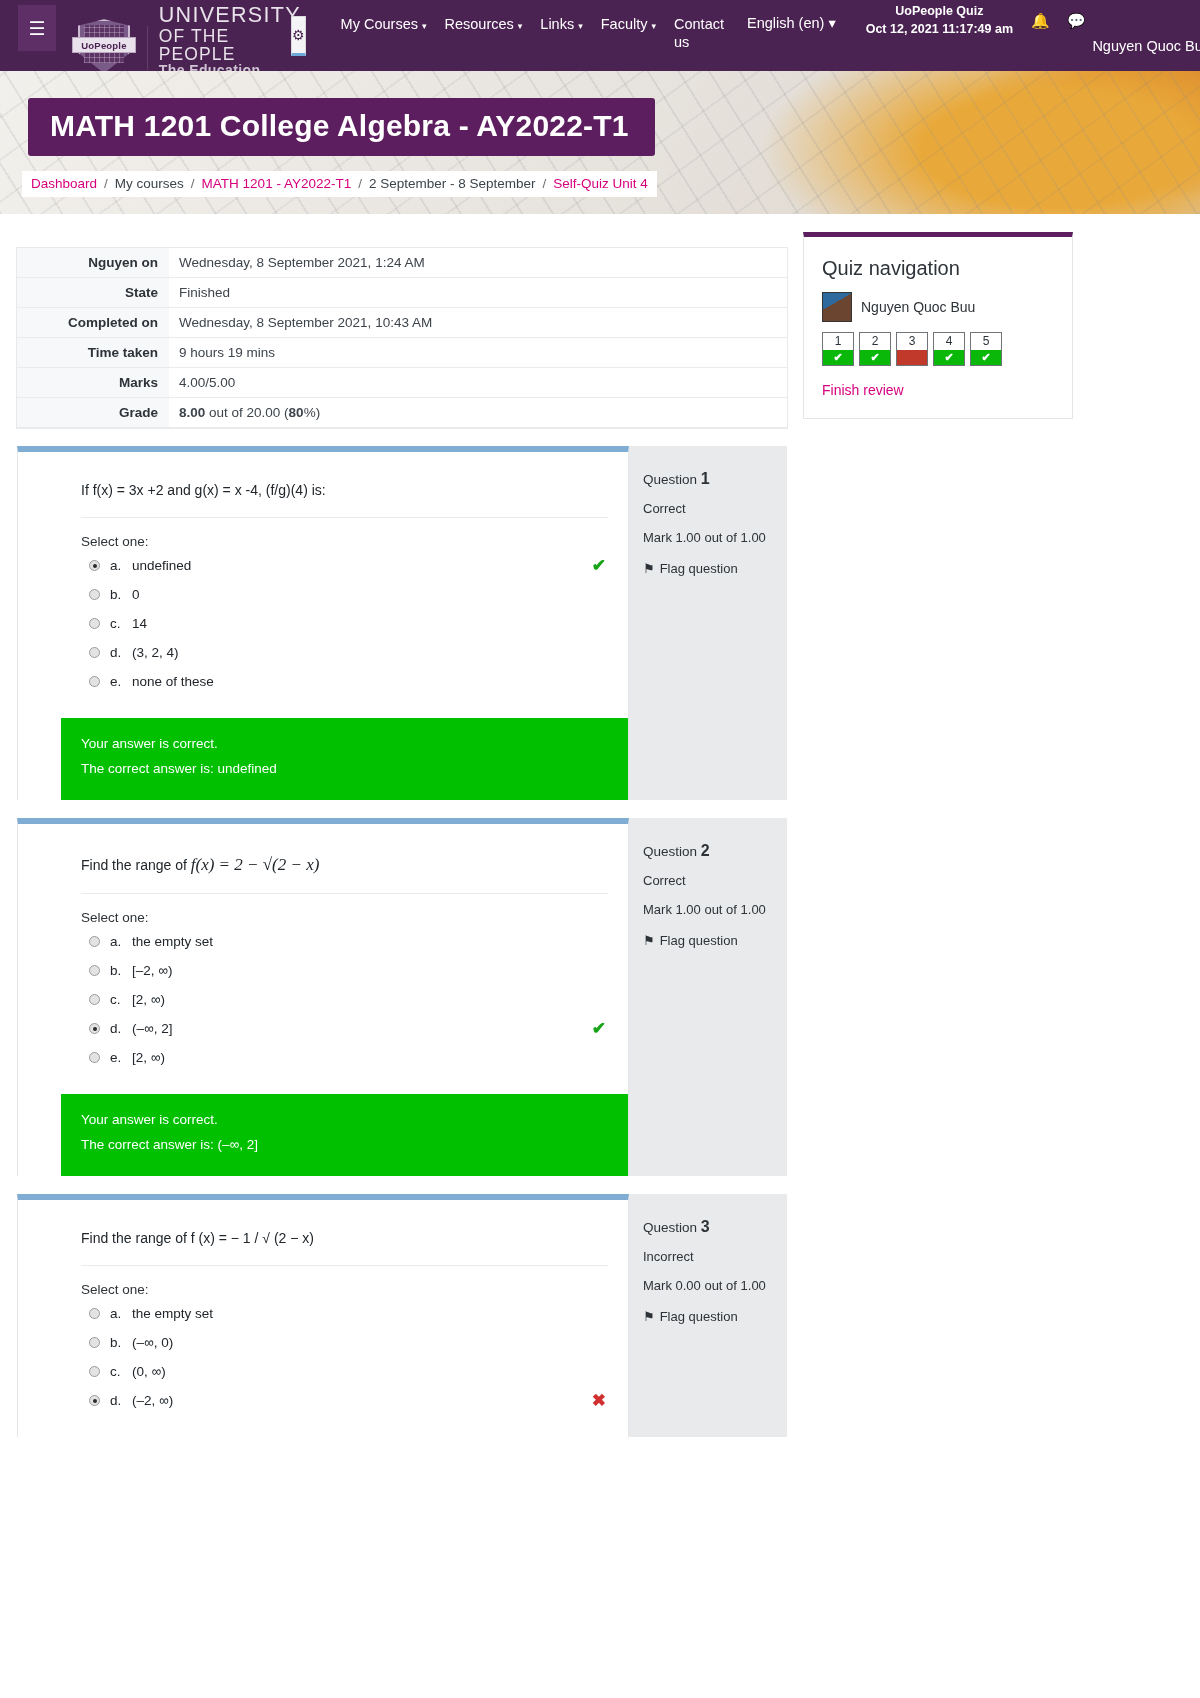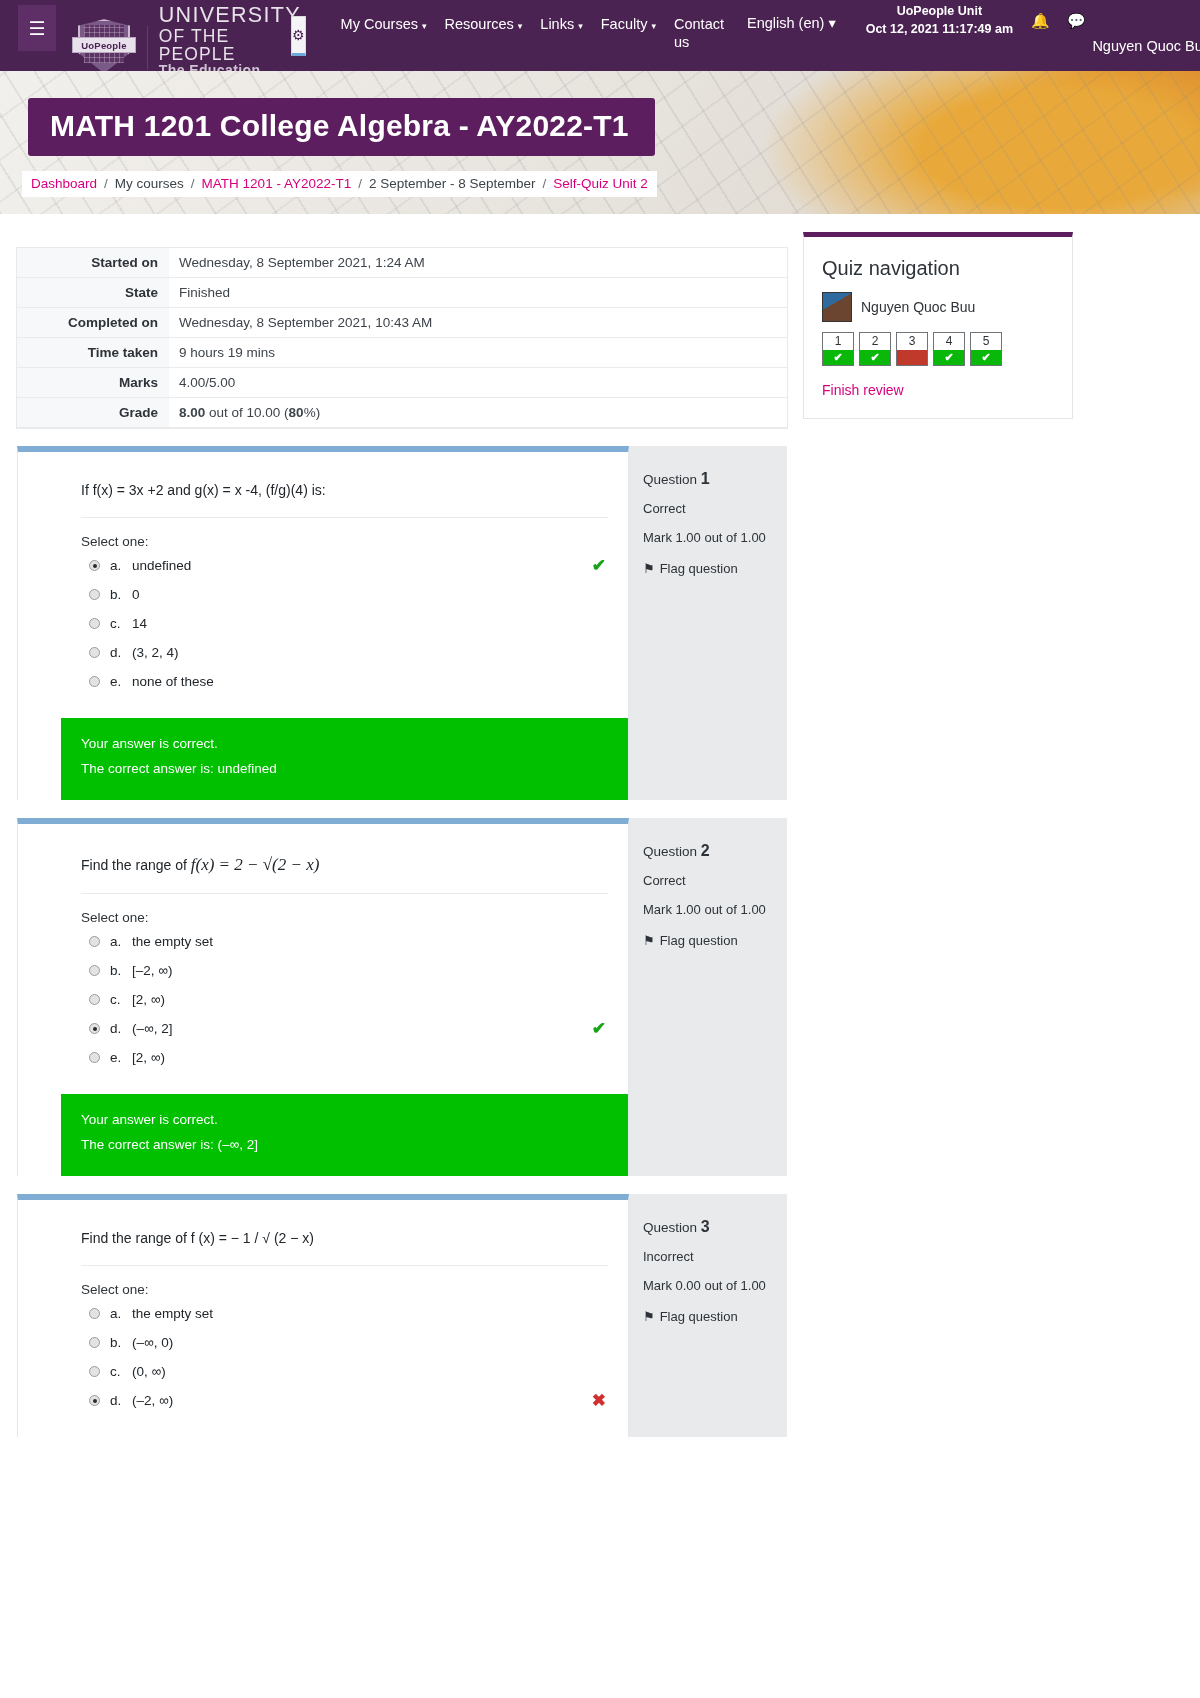--- a/index.html
+++ b/index.html
@@ -231,21 +231,21 @@
       </div>
       <div class="nav-item wrap">Contact us</div>
     </div>
 
     <div class="lang">
       <span>English (en)</span>
       <span class="caret">▾</span>
     </div>
 
     <div class="uptime">
-      <div>UoPeople Unit</div>
+      <div>UoPeople Quiz</div>
       <div>Oct 12, 2021 11:17:49 am</div>
     </div>
 
     <div class="bell">🔔</div>
     <div class="chat">💬</div>
 
     <div class="userbox">
       <div class="username">Nguyen Quoc Buu</div>
 
     </div>
@@ -256,53 +256,53 @@
     <div class="hero-title">MATH 1201 College Algebra - AY2022-T1</div>
     <div class="crumbs">
       <a>Dashboard</a>
       <span class="sep">/</span>
       <span class="plain">My courses</span>
       <span class="sep">/</span>
       <a>MATH 1201 - AY2022-T1</a>
       <span class="sep">/</span>
       <span class="plain">2 September - 8 September</span>
       <span class="sep">/</span>
-      <a>Self-Quiz Unit 2</a>
+      <a>Self-Quiz Unit 4</a>
     </div>
   </div>
 
   <div class="content">
 
     <div class="main-col">
 
       <table class="summary">
         <tbody>
             <tr>
-          <th>Started on</th>
+          <th>Nguyen on</th>
           <td>Wednesday, 8 September 2021, 1:24 AM</td>
         </tr>
         <tr>
           <th>State</th>
           <td>Finished</td>
         </tr>
         <tr>
           <th>Completed on</th>
           <td>Wednesday, 8 September 2021, 10:43 AM</td>
         </tr>
         <tr>
           <th>Time taken</th>
           <td>9 hours 19 mins</td>
         </tr>
         <tr>
           <th>Marks</th>
           <td>4.00/5.00</td>
         </tr>
         <tr>
           <th>Grade</th>
-          <td><b>8.00</b><span> out of 10.00 (</span><b>80</b><span>%)</span></td>
+          <td><b>8.00</b><span> out of 20.00 (</span><b>80</b><span>%)</span></td>
         </tr>
       </tbody>
         </table>
 
       <div class="qwrap">
         <div class="qbody">
           <div class="qtext">If f(x) = 3x +2 and g(x) = x -4, (f/g)(4) is:</div>
           <div class="hr"></div>
           <div class="selectone">Select one:</div>
           <div class="opts">

